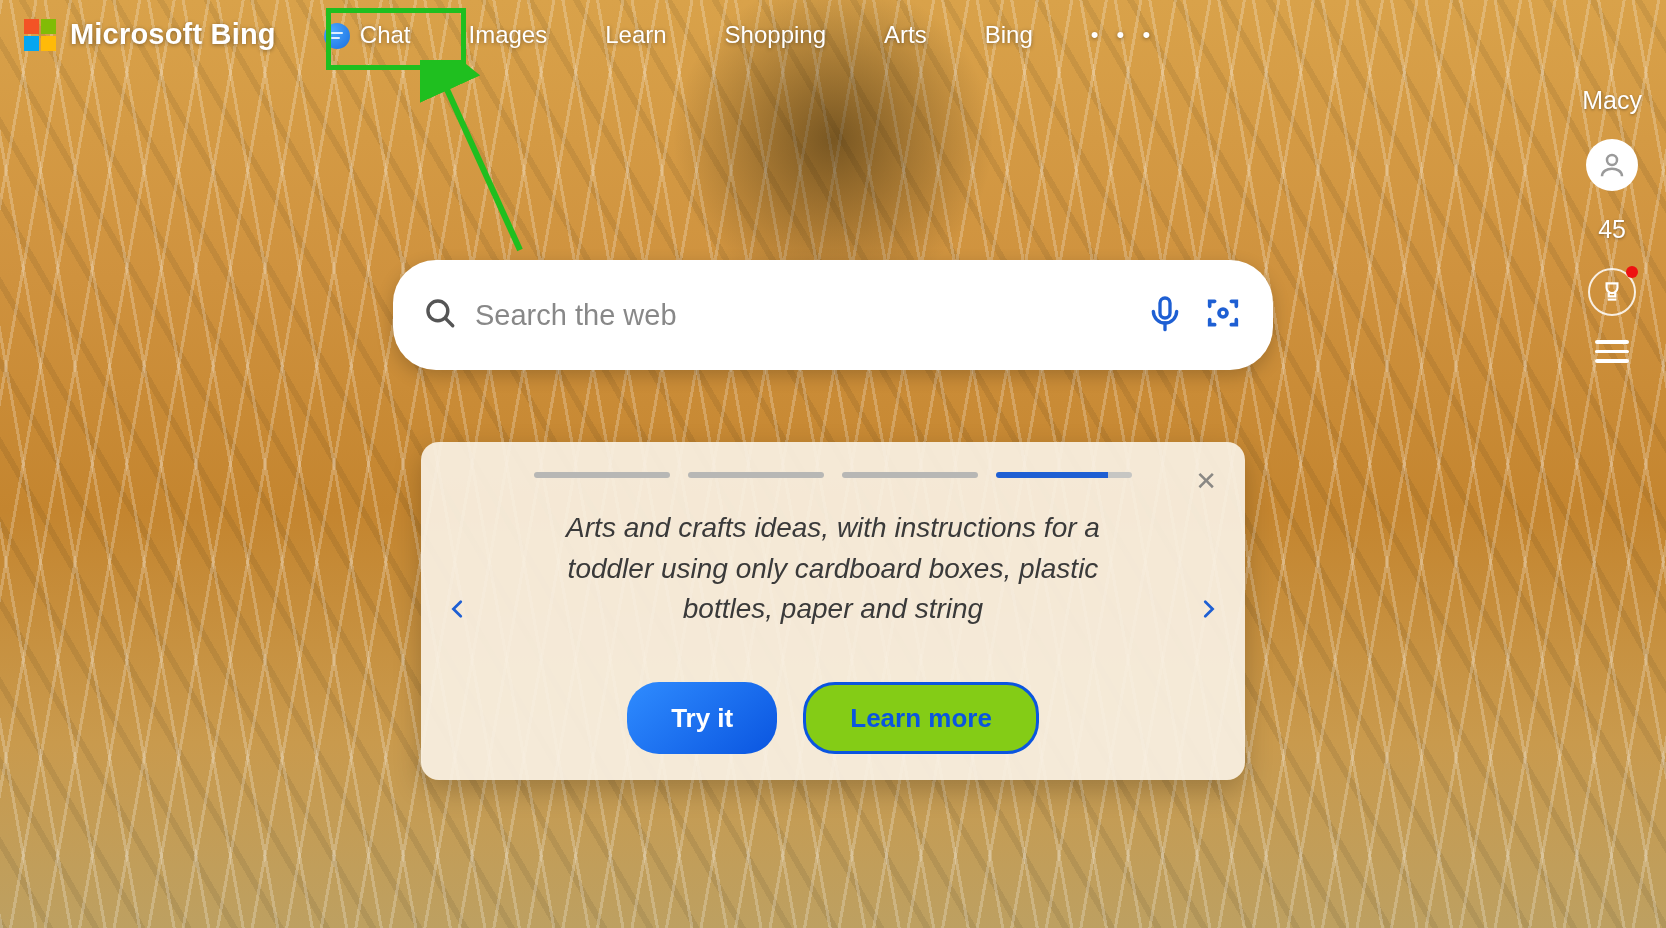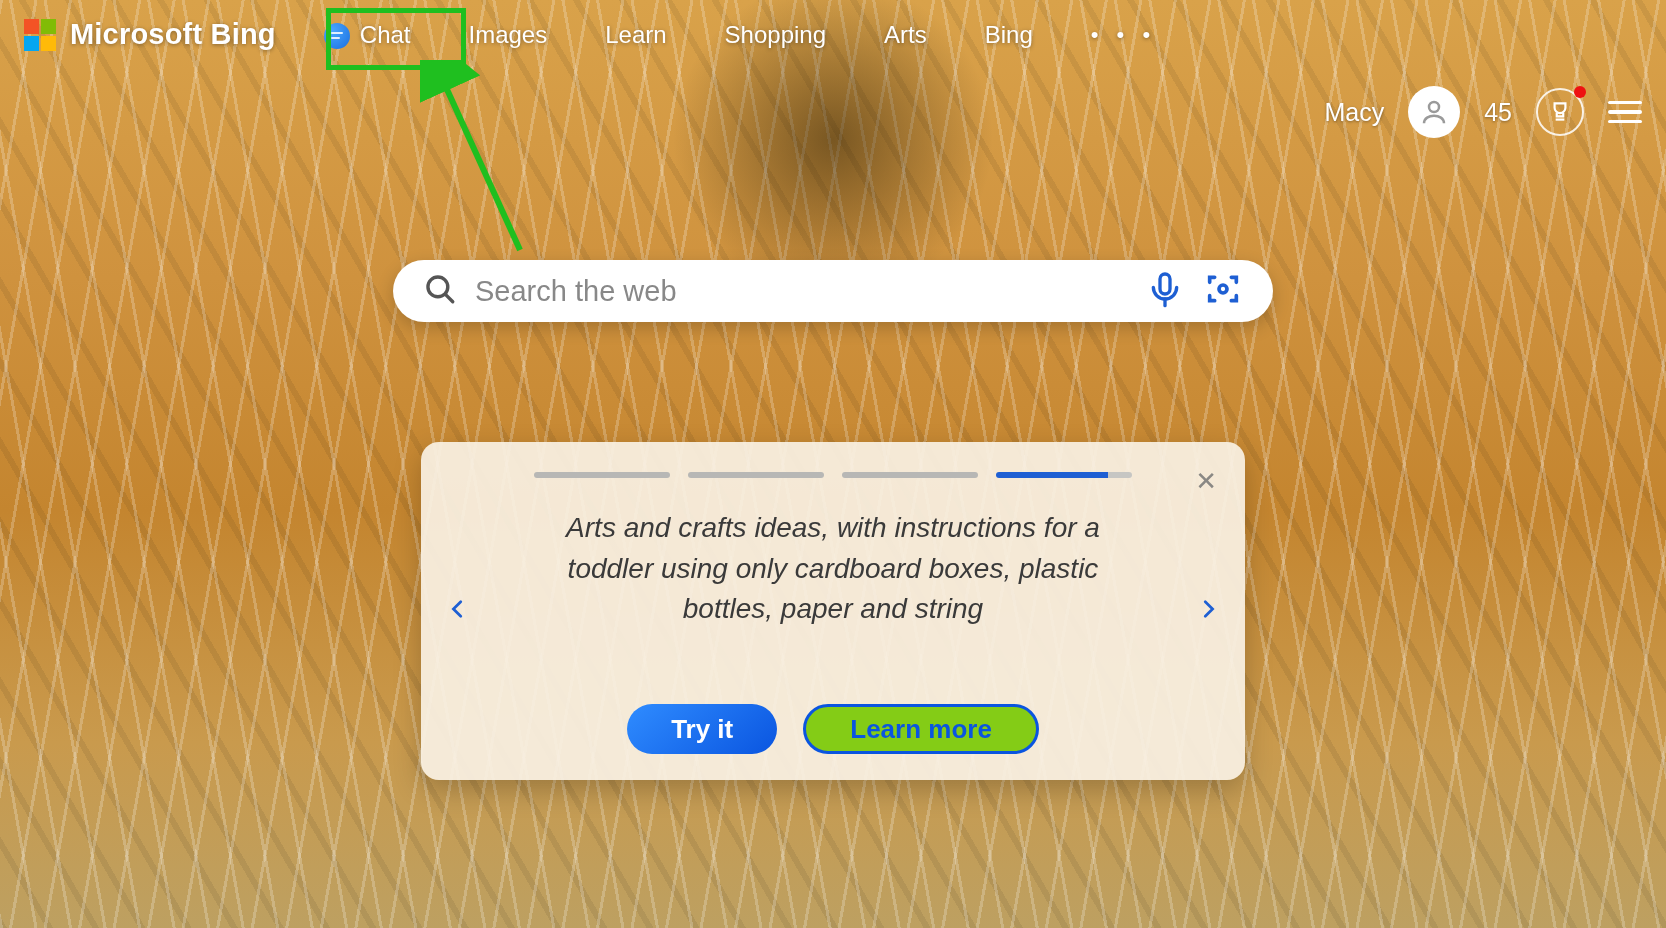--- a/index.html
+++ b/index.html
@@ -49,20 +49,21 @@
   .chat-bubble::before{ top:9px; width:12px; }
   .chat-bubble::after{ top:14px; width:9px; }
   .more-dots { letter-spacing: 6px; font-size:22px; cursor:pointer; }
 
   
   .user-row {
     position:absolute; top:86px; right:24px;
     display:flex; align-items:center; gap:24px;
     color:#fff; font-size:25px;
     text-shadow:0 1px 3px rgba(0,0,0,.4);
+    flex-direction:column;
   }
   .avatar-circle{
     width:52px;height:52px;border-radius:50%;
     background:#fff; display:flex;align-items:center;justify-content:center;
     color:#777;
   }
   .reward-circle{
     width:48px;height:48px;border-radius:50%;
     border:2px solid rgba(255,255,255,.85);
     display:flex;align-items:center;justify-content:center;
@@ -70,21 +71,21 @@
   }
   .reward-dot{
     position:absolute; top:-4px; right:-4px; width:12px;height:12px;border-radius:50%; background:#e11;
   }
   .hamburger{ display:flex;flex-direction:column;gap:6px;cursor:pointer; }
   .hamburger span{ width:34px;height:3.5px;background:#fff;border-radius:2px; }
 
   
   .searchbar{
     position:absolute; left:50%; transform:translateX(-50%);
-    top:260px; width:880px; height:62px;
+    top:260px; width:880px; height:110px;
     background:#fff; border-radius:43px;
     display:flex; align-items:center;
     padding:0 30px;
     box-shadow:0 6px 18px rgba(0,0,0,.2);
   }
   .search-icon svg{ width:34px;height:34px;stroke:#555; }
   .search-input{
     border:none; outline:none; flex:1;
     font-size:29px; color:#333; margin-left:18px;
     background:transparent;
@@ -117,21 +118,21 @@
   }
   .prompt{
     font-style:italic; font-size:28px; color:#3a3a3a;
     text-align:center; line-height:1.45; max-width:560px;
   }
   .card-nav{ position:absolute; top:50%; transform:translateY(-50%); cursor:pointer; }
   .card-nav.left{ left:26px; } .card-nav.right{ right:26px; }
   .card-nav svg{ width:22px;height:36px; stroke:#1e5fd3; }
   .cta-row{ display:flex; gap:26px; margin-top:auto; }
   .btn{
-    height:50px; padding:4px 44px; border-radius:32px;
+    height:72px; padding:4px 44px; border-radius:32px;
     font-size:26px; font-weight:600; cursor:pointer;
     display:flex; align-items:center; justify-content:center;
   }
   .btn.primary{
     background:linear-gradient(140deg,#2f8cff,#0a55e0);
     color:#fff; border:none;
   }
   .btn.secondary{
     background:#84cc16; color:#0a55e0;
     border:3px solid #0a55e0;

